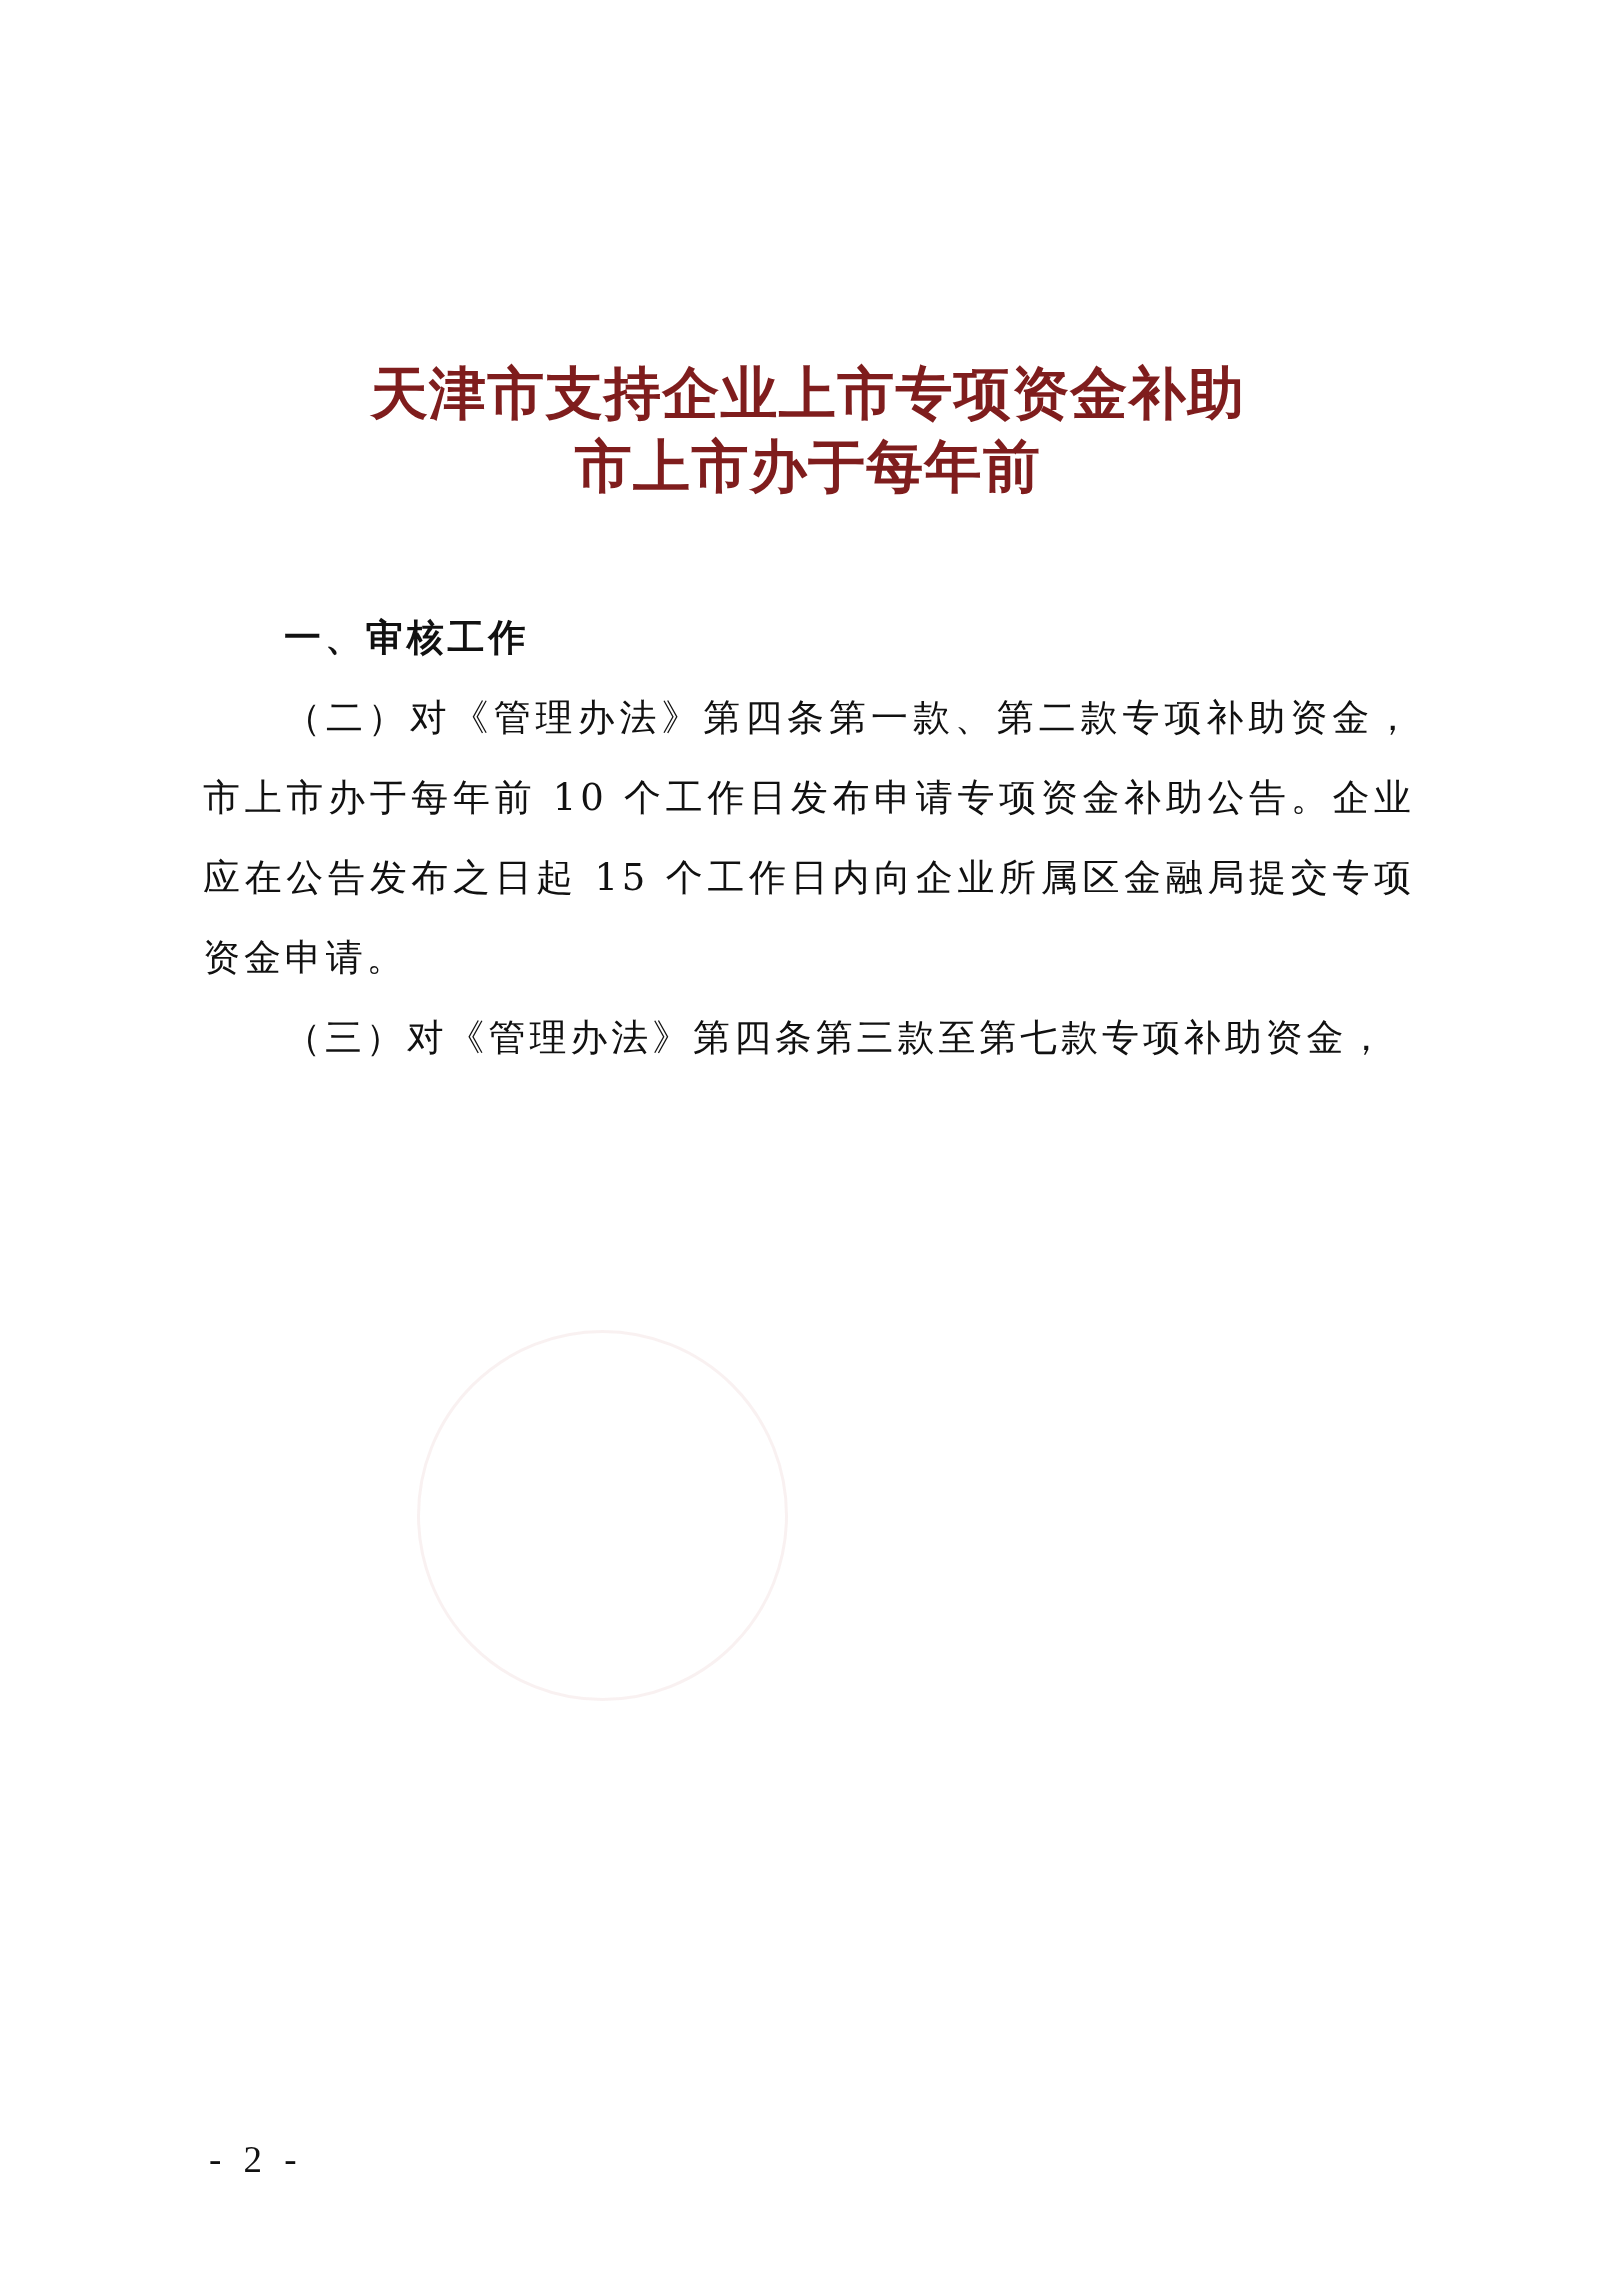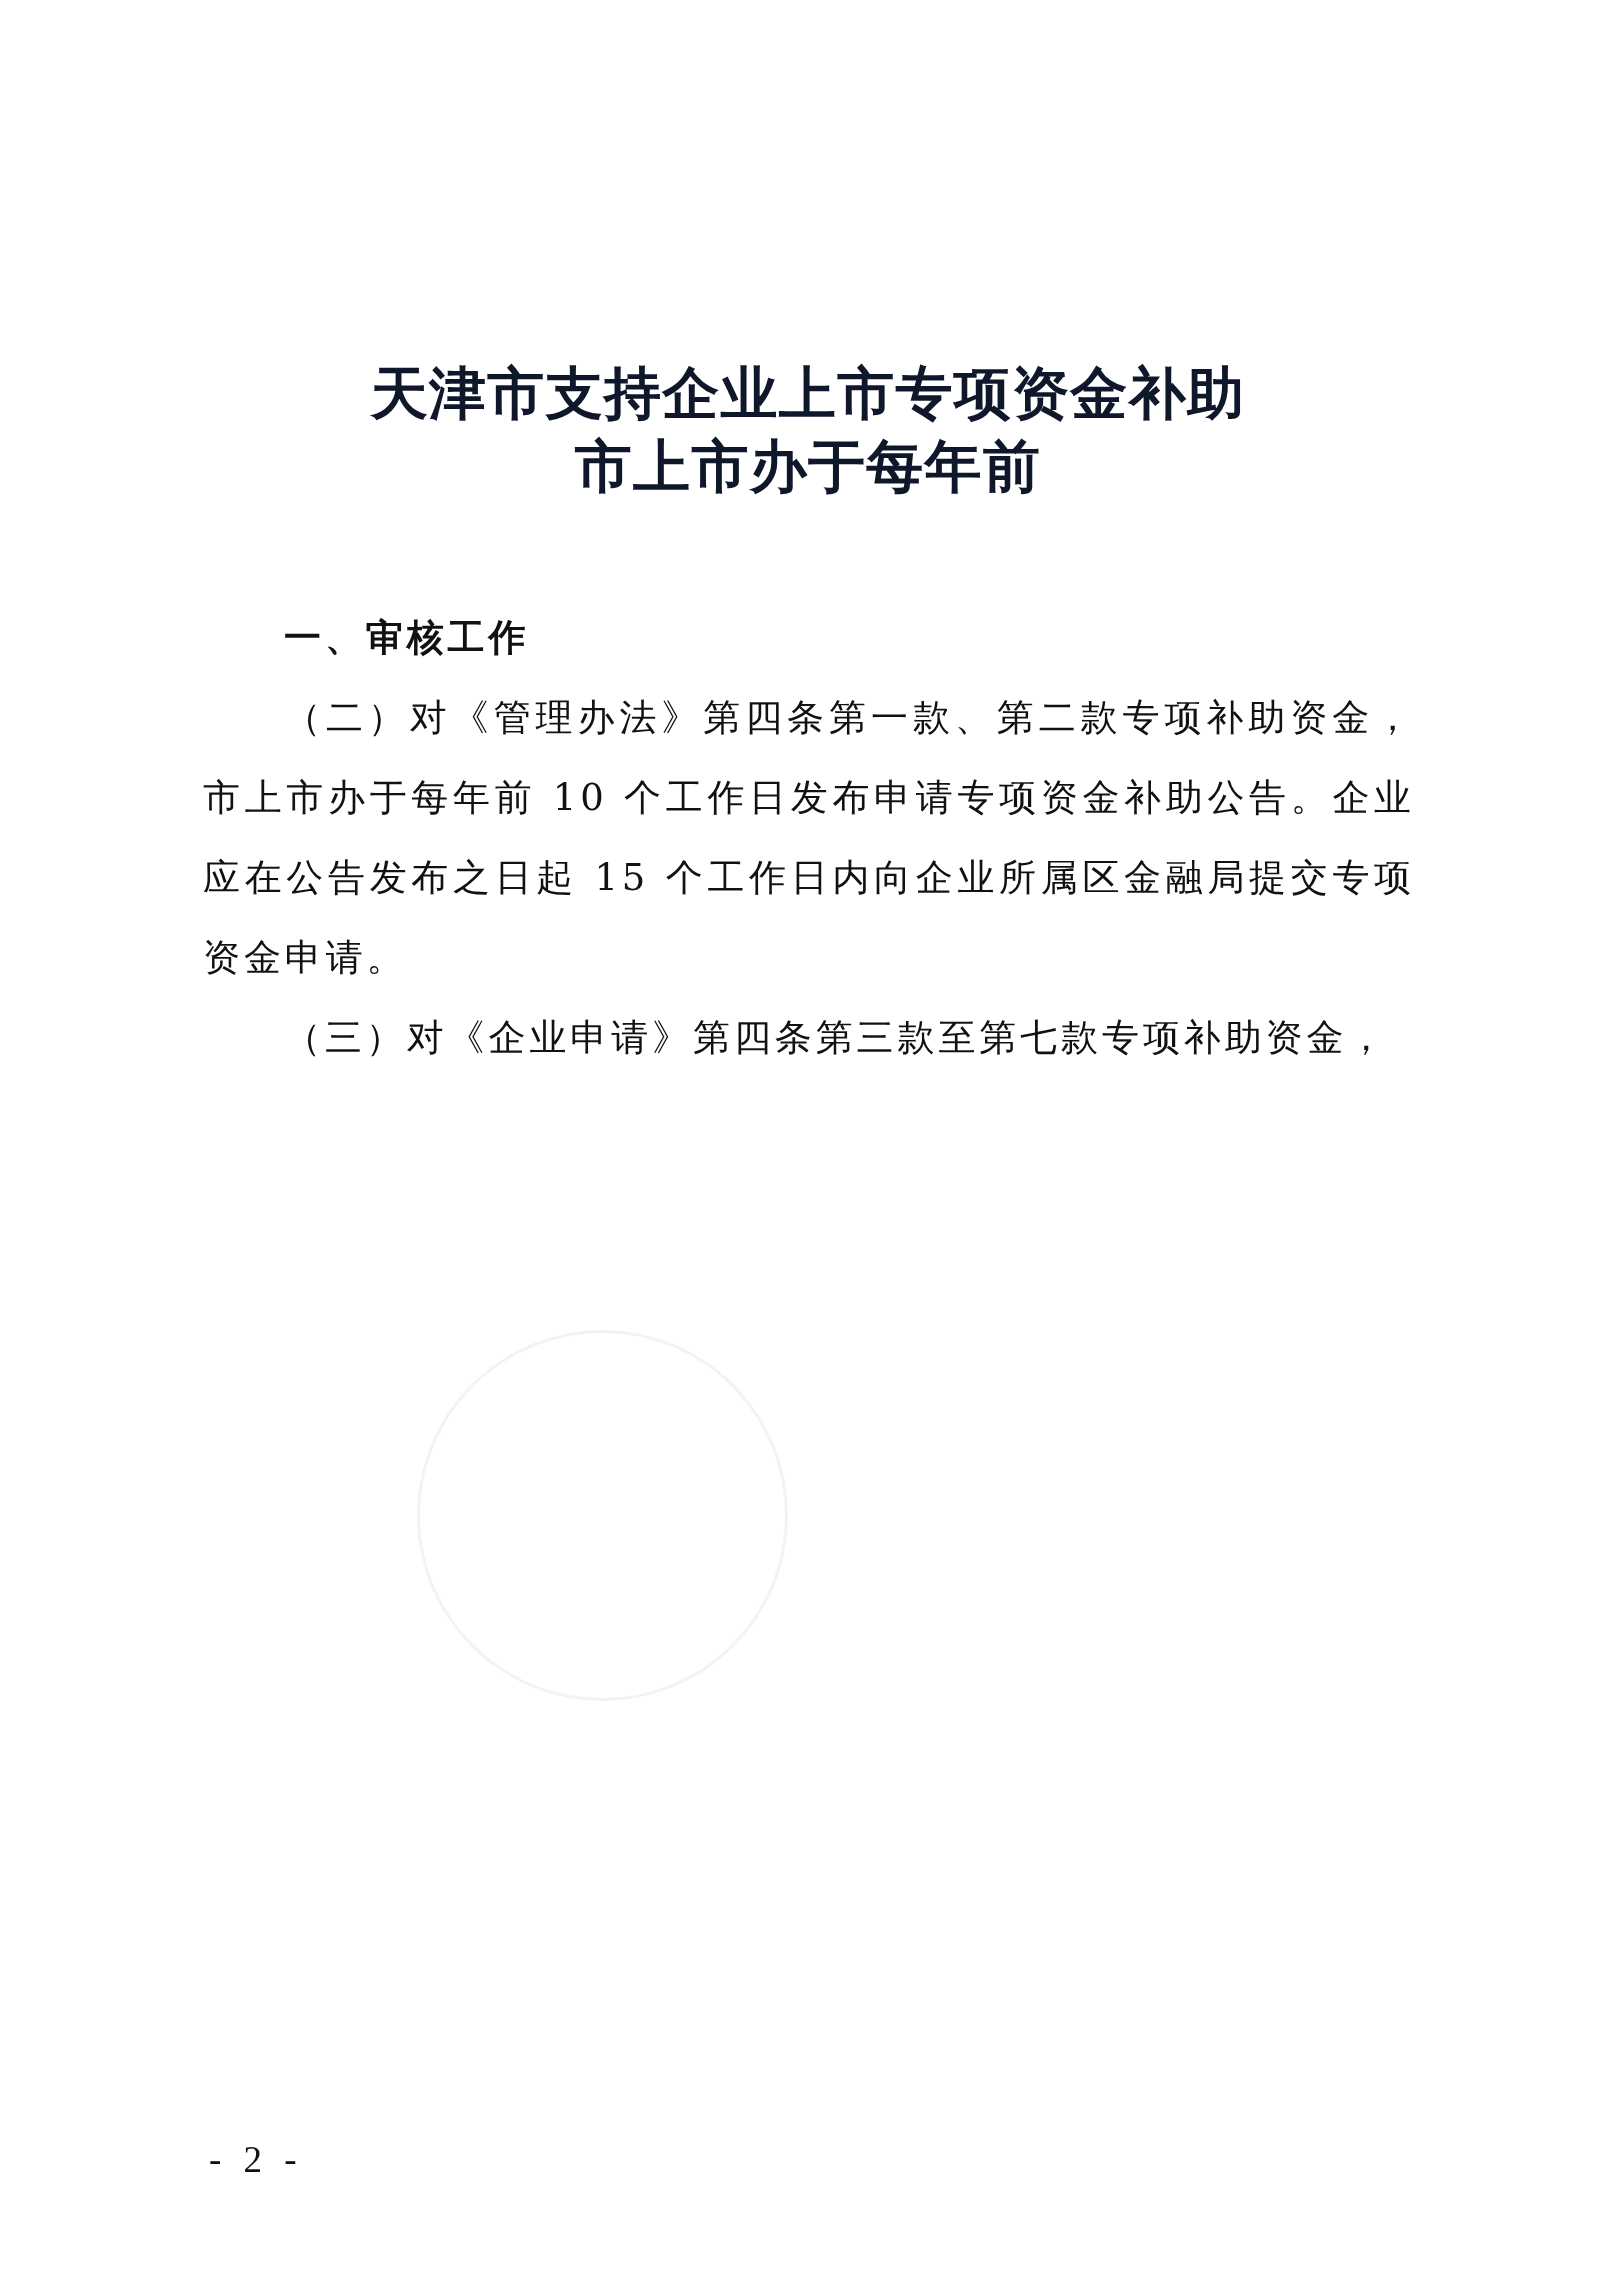--- a/index.html
+++ b/index.html
@@ -3,21 +3,21 @@
 <meta charset="utf-8">
 <style>
   html, body { margin: 0; padding: 0; background: #ffffff; }
   body {
     width: 1616px; height: 2284px; position: relative; overflow: hidden;
     font-family: "DejaVu Serif", "Liberation Serif", serif; color: #111111;
   }
   .title {
     position: absolute; left: 0; width: 1616px; text-align: center;
     font-family: "DejaVu Sans", "Liberation Sans", sans-serif; font-weight: bold;
-    font-size: 57px; line-height: 72px; letter-spacing: 1.3px; color: #0f172a;
+    font-size: 57px; line-height: 72px; letter-spacing: 1.3px; color: #7f1d1d;
   }
   .title.l1 { top: 357px; }
   .title.l2 { top: 430px; }
   .body-text {
     position: absolute; left: 203px; width: 1212px;
     font-size: 37px; line-height: 80px; letter-spacing: 3.9px;
     text-align: justify; text-align-last: left;
   }
   .para { margin: 0; text-indent: 81px; }
   .heading {
@@ -38,17 +38,17 @@
 <body>
 
 <div class="stamp"></div>
 
 <div class="title l1">天津市支持企业上市专项资金补助</div>
 <div class="title l2">市上市办于每年前</div>
 
 <div class="body-text" style="top: 598px;">
   <p class="heading">一、审核工作</p>
   <p class="para">（二）对《管理办法》第四条第一款、第二款专项补助资金，市上市办于每年前 10 个工作日发布申请专项资金补助公告。企业应在公告发布之日起 15 个工作日内向企业所属区金融局提交专项资金申请。</p>
-  <p class="para">（三）对《企业申请》第四条第三款至第七款专项补助资金，</p>
+  <p class="para">（三）对《管理办法》第四条第三款至第七款专项补助资金，</p>
 </div>
 
 <div class="page-num">- 2 -</div>
 
 
 </body></html>

